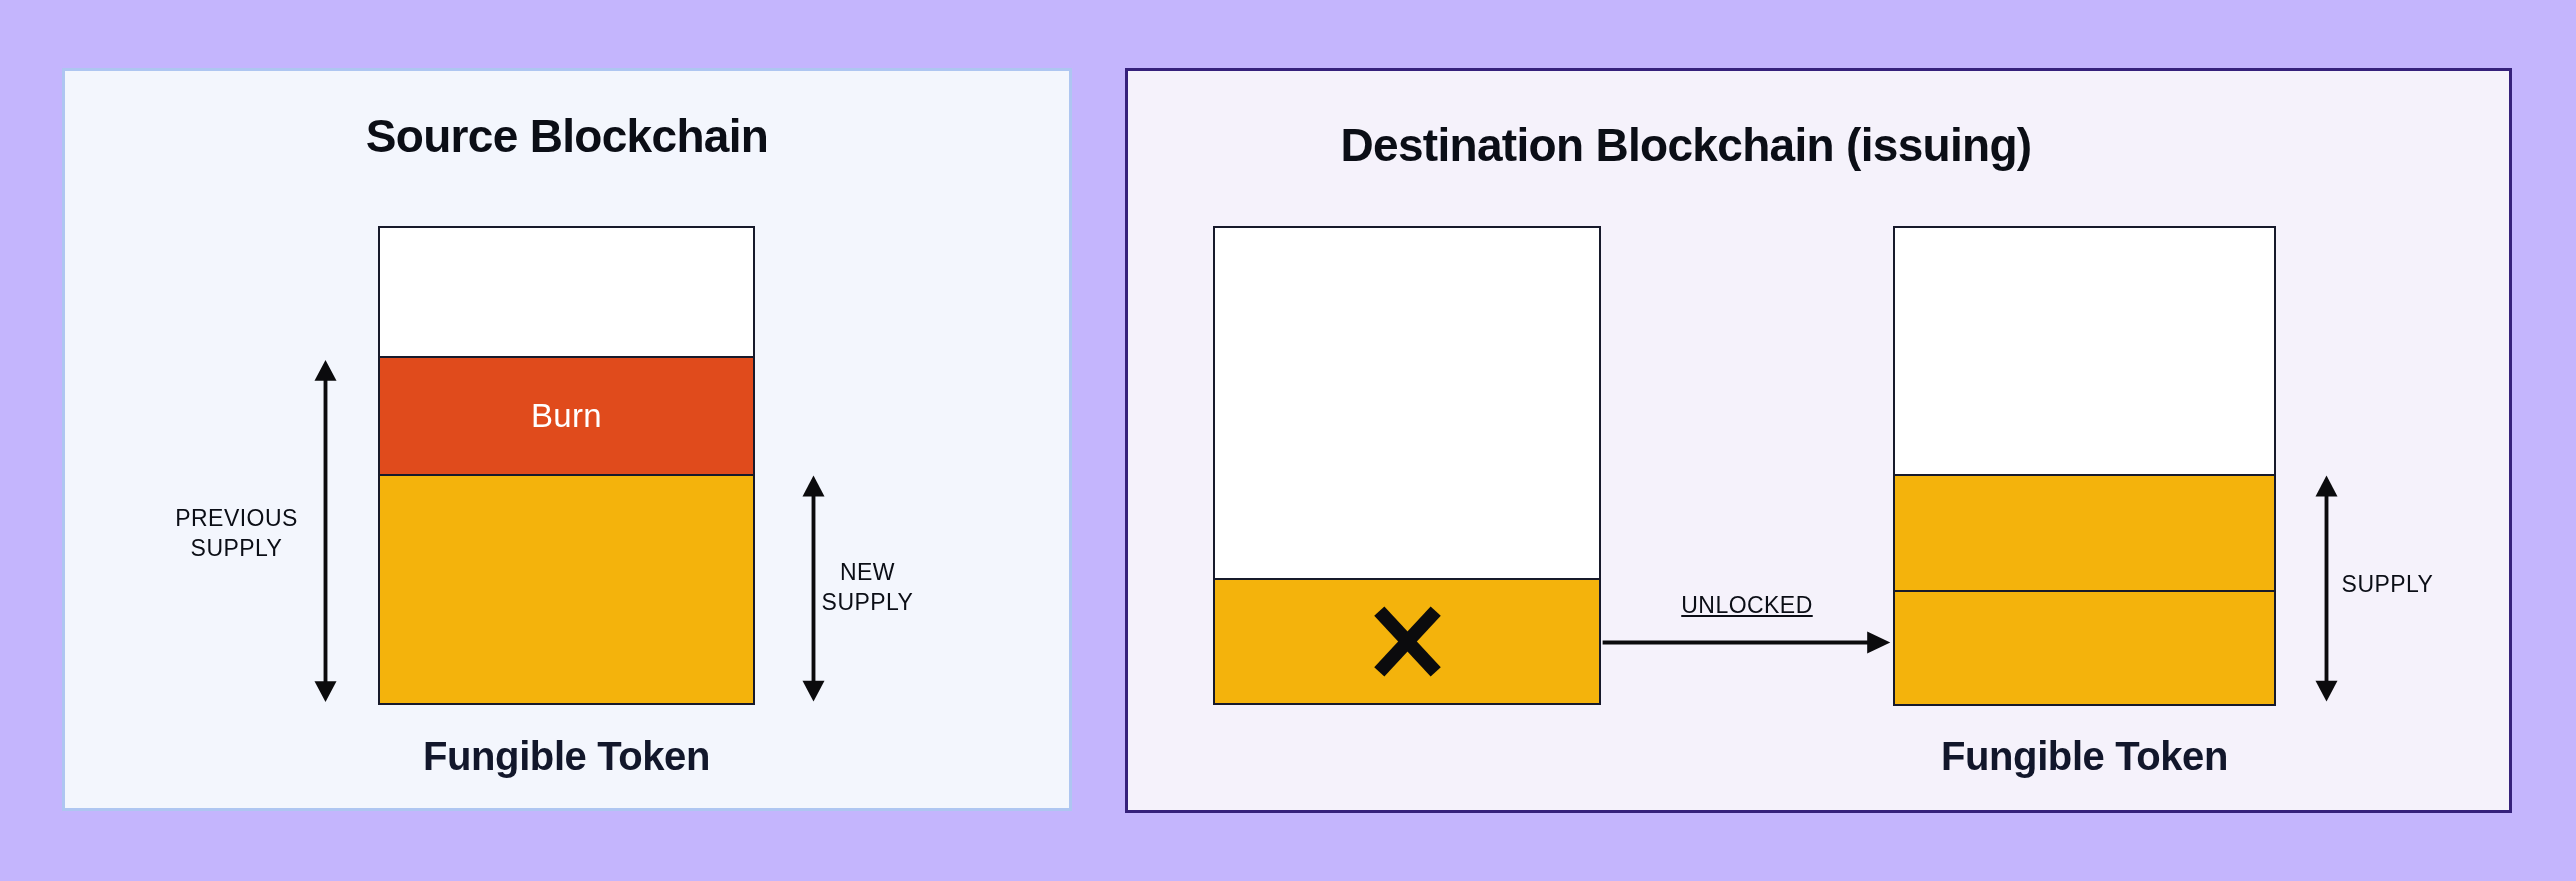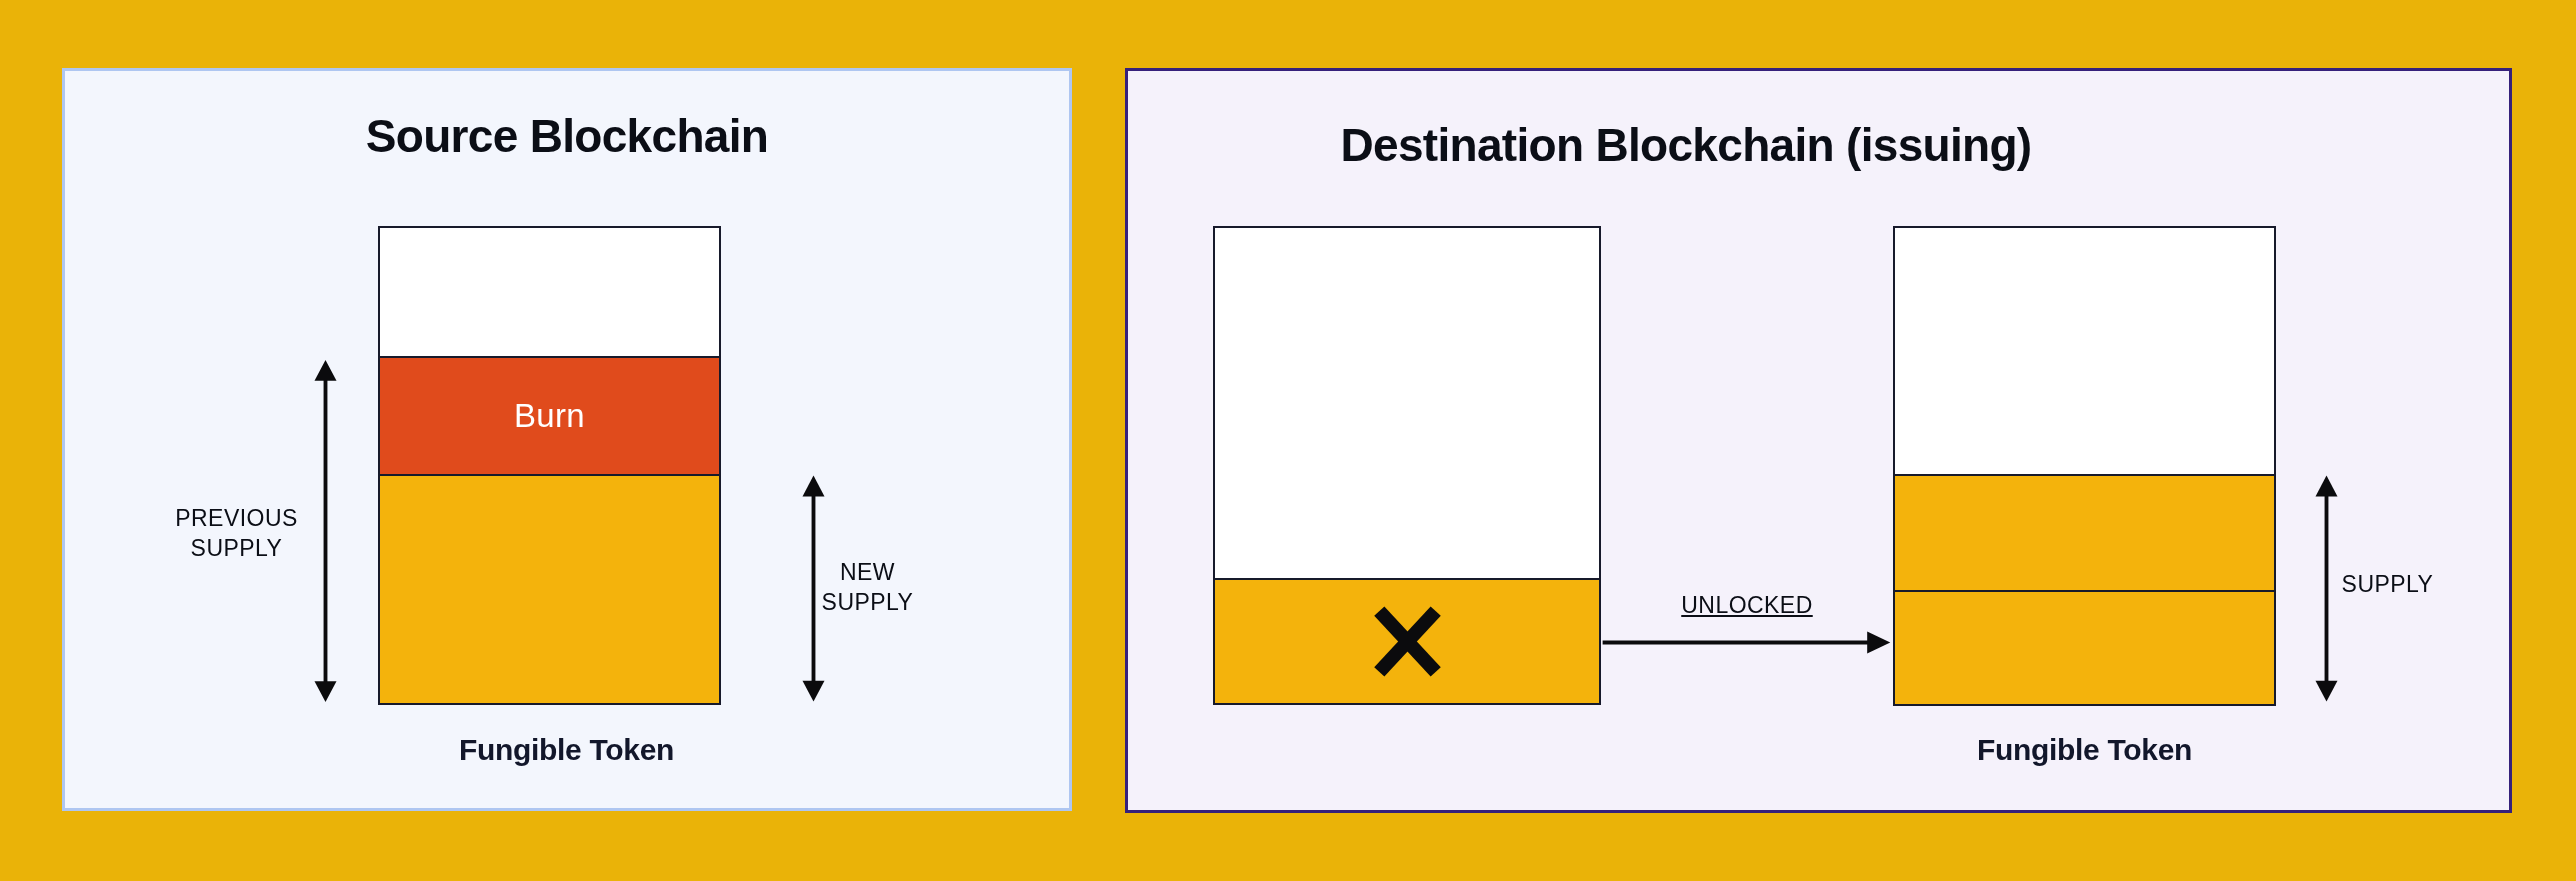--- a/index.html
+++ b/index.html
@@ -1,19 +1,19 @@
 <!DOCTYPE html>
 <html style="font-size:9px"><head>
 <meta charset="utf-8">
 <style>
   html,body{margin:0;padding:0;background:#FFFFFF;}
   .canvas{
     position:relative;
     width:2576px;height:881px;
-    background:#eab308;
+    background:#c4b5fd;
     font-family:"Liberation Sans", sans-serif;
     overflow:hidden;
   }
   .panel{position:absolute;box-sizing:border-box;}
   .panel.source{
     left:62px;top:68px;width:1010px;height:743px;
     background:#F3F6FD;border:3.3px solid #AEC6F1;
   }
   .panel.destination{
     left:1125px;top:68px;width:1387px;height:745px;
@@ -25,40 +25,40 @@
     letter-spacing:-0.015em;text-align:center;
     margin:0;line-height:1.2;
   }
   .title-source{left:62px;width:1010px;top:109px;}
   .title-destination{left:1125px;width:1122px;top:118px;}
   .bar{
     position:absolute;box-sizing:border-box;
     border:2.8px solid #171A2B;background:#FFFFFF;
     display:flex;flex-direction:column;
   }
-  .bar-src{left:378px;top:226px;width:343px;height:479px;}
+  .bar-src{left:378px;top:226px;width:377px;height:479px;}
   .bar-pool{left:1213px;top:226px;width:388px;height:479px;}
   .bar-ft{left:1893px;top:226px;width:383px;height:480px;}
   .seg{box-sizing:border-box;width:100%;}
   .seg-empty{background:#FFFFFF;border-bottom:2.8px solid #171A2B;}
   .seg-burn{
     background:#E04B1C;border-bottom:2.8px solid #171A2B;
     display:flex;align-items:center;justify-content:center;
   }
   .seg-burn span{color:#FFFFFF;font-size:33px;font-weight:500;letter-spacing:0.01em;}
   .seg-token{background:#F4B30C;}
   .seg-token.divided{border-bottom:2.8px solid #171A2B;}
   .seg-grow{flex:1 1 auto;}
   .seg-pool-token{
     background:#F4B30C;flex:1 1 auto;
     display:flex;align-items:center;justify-content:center;
   }
   .bar-label{
     position:absolute;
-    font-size:30px;font-weight:700;color:#12172B;
+    font-size:40px;font-weight:700;color:#12172B;
     letter-spacing:-0.01em;text-align:center;line-height:1.2;
   }
   .small-label{
     position:absolute;
     font-size:23px;font-weight:400;color:#0B0E16;
     letter-spacing:0.02em;text-align:center;line-height:1.3;
   }
   .arrow-svg{position:absolute;display:block;}
 </style>
 </head>

